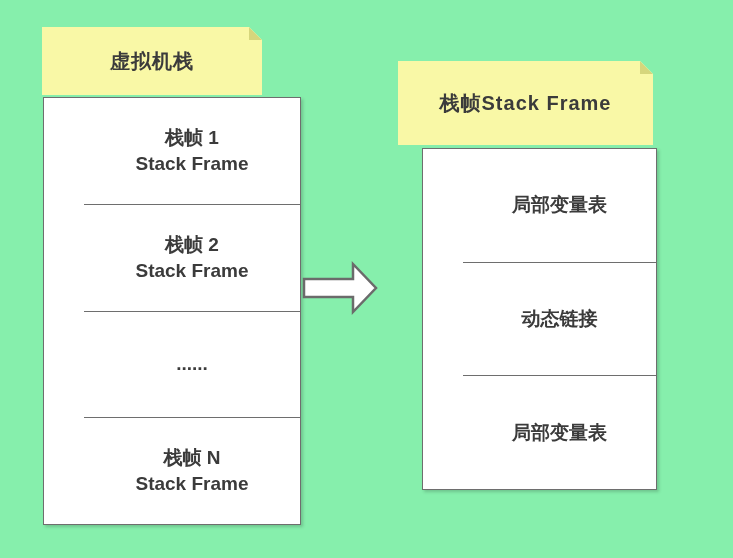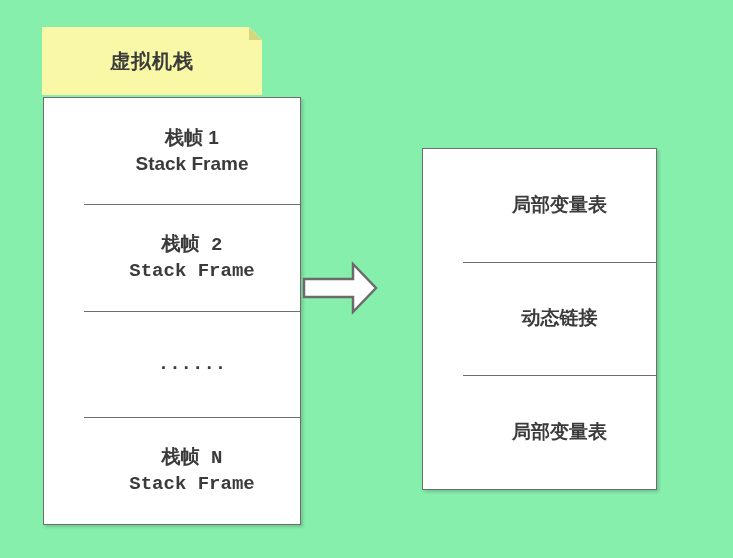--- a/index.html
+++ b/index.html
@@ -28,21 +28,21 @@
     box-shadow:2px 2px 3px rgba(0,0,0,0.18);
     display:flex;flex-direction:column;padding-left:40px;
   }
   .stack-left{left:43px;top:97px;width:216px;height:426px;}
   .stack-right{left:422px;top:148px;width:193px;height:340px;}
   .cell{
     flex:1 1 0;display:flex;flex-direction:column;
     align-items:center;justify-content:center;
     font-weight:bold;font-size:19px;line-height:26px;text-align:center;
   }
-  .cell + .cell{border-top:1.5px solid #6e6e6e;font-family:Liberation Mono, monospace;}
+  .cell + .cell{border-top:1.5px solid #6e6e6e;}
   .cell .en:empty{display:none;}
   
   .arrow{position:absolute;left:300px;top:260px;}
 </style>
 </head>
 <body>
 
 <div class="canvas">
 
   <div class="note header-left">
@@ -66,20 +66,24 @@
     <div class="cell">
       <span class="cn">栈帧 N</span>
       <span class="en">Stack Frame</span>
     </div>
   </div>
 
   <svg class="arrow" width="80" height="56" viewBox="0 0 80 56">
     <polygon points="4,19 53,19 53,4 76,28 53,52 53,37 4,37" fill="#ffffff" stroke="#6b6b6b" stroke-width="2.5" stroke-linejoin="miter"></polygon>
   </svg>
 
+  <div class="note header-right">
+    <span class="fold"></span>
+    <span>栈帧Stack Frame</span>
+  </div>
 
   <div class="stack stack-right">
     <div class="cell">
       <span class="cn">局部变量表</span>
     </div>
     <div class="cell">
       <span class="cn">动态链接</span>
     </div>
     <div class="cell">
       <span class="cn">局部变量表</span>

